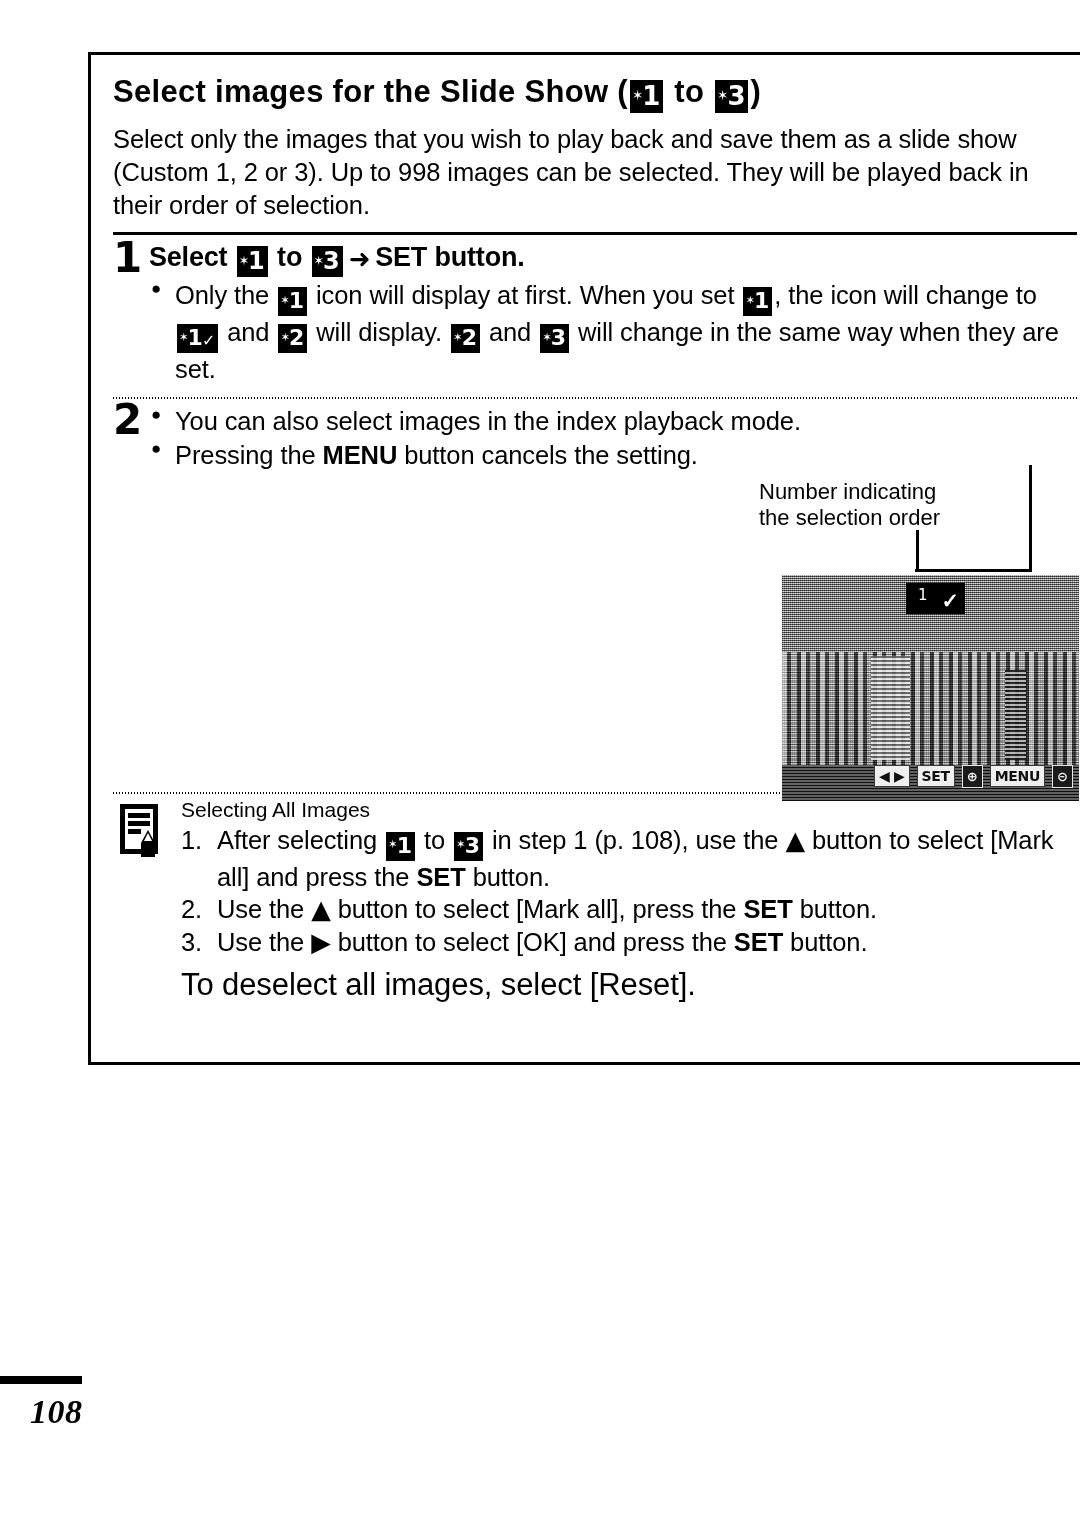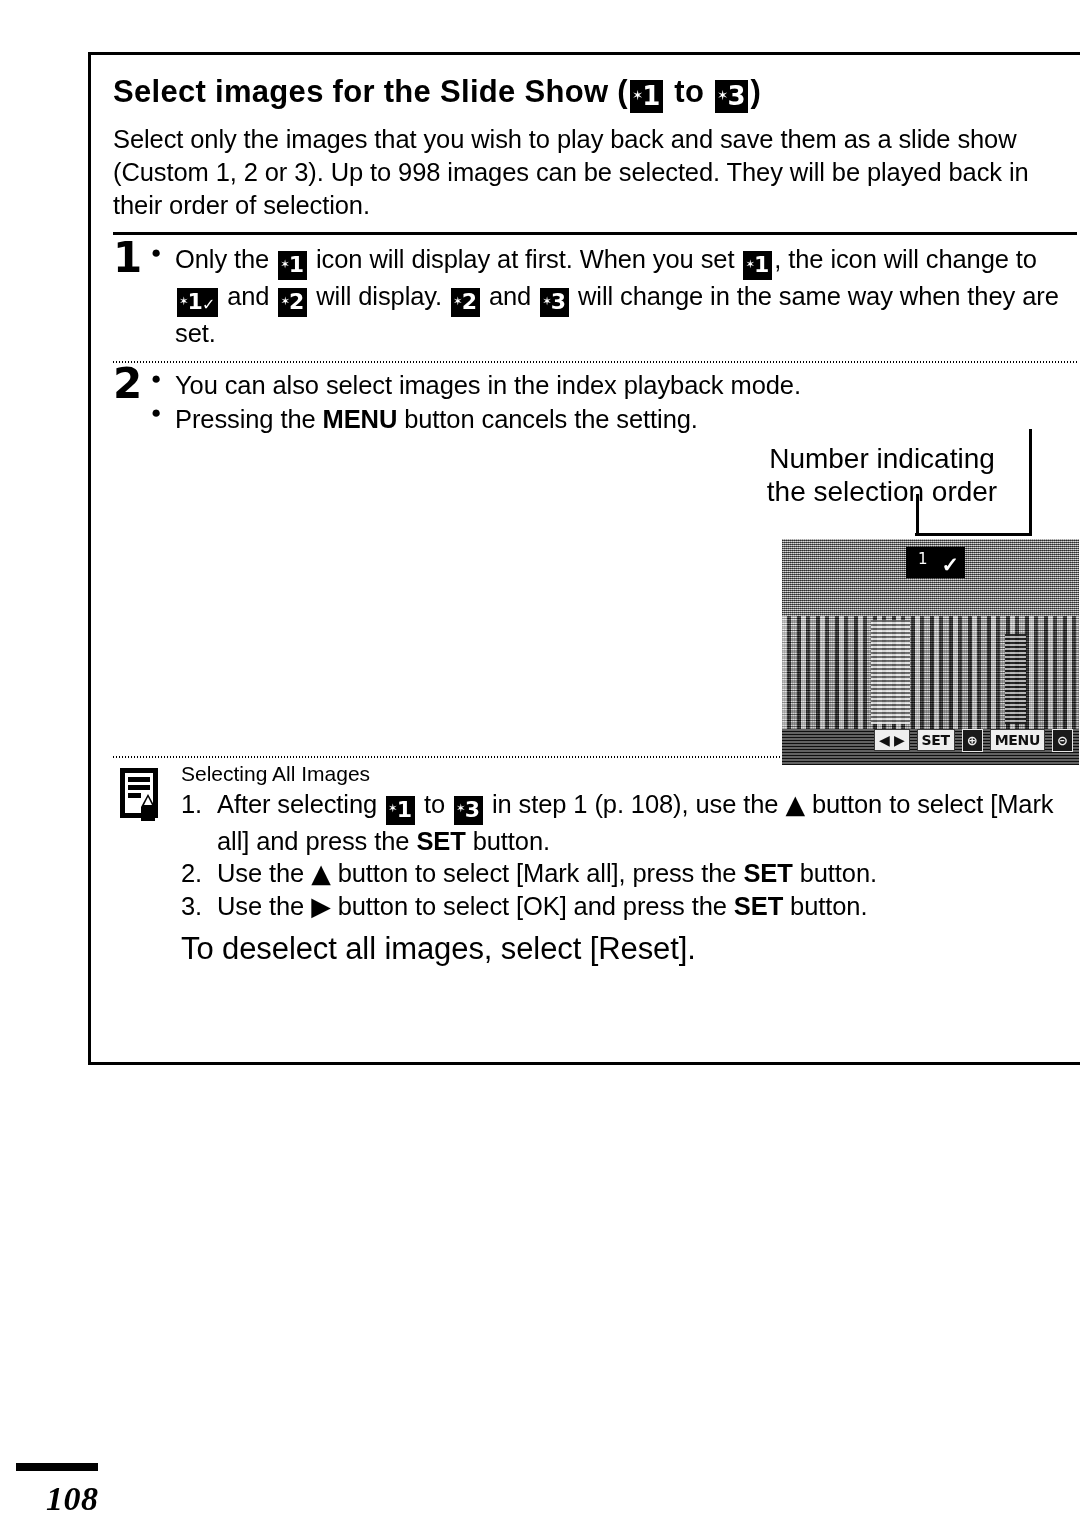--- a/index.html
+++ b/index.html
@@ -179,22 +179,22 @@
     width: 300px;
     text-align: right;
     font-size: 21px;
     line-height: 1.17;
   }
   .callout-b {
     position: absolute;
     left: 0px;
     top: 62px;
     width: 246px;
-    text-align: center;
-    font-size: 28px;
+    text-align: left;
+    font-size: 22px;
     line-height: 1.17;
   }
   .leader {
     position: absolute;
     background: #000;
   }
   .leader-a-v {           
     right: 47px;
     top: 48px;
     width: 3px;
@@ -363,23 +363,22 @@
     font-size: 31px;
     line-height: 1.28;
     letter-spacing: -0.1px;
     margin-top: 6px;
   }
 
   
   .footer {
     position: absolute;
     left: 0px;
-    top: 1463px;
+    top: 1376px;
     width: 260px;
-    padding-left: 16px;
   }
   .footer-rule {
     width: 82px;
     height: 8px;
     background: #000;
     margin-left: 0px;
   }
   .page-no {
     font-family: "Liberation Serif", serif;
     font-style: italic;
@@ -400,20 +399,23 @@
       <span>Select images for the Slide Show (</span><span class="cicon cicon-h1"><span class="star">✶</span><span class="num">1</span></span><span> to </span><span class="cicon cicon-h1"><span class="star">✶</span><span class="num">3</span></span><span>)</span>
     </h1>
 
     <p class="intro">Select only the images that you wish to play back and save them as a slide show (Custom 1, 2 or 3). Up to 998 images can be selected. They will be played back in their order of selection.</p>
 
     <hr class="rule-solid">
 
     <div class="step">
       <div class="step-num">1</div>
       <div class="step-body">
+        <div class="step-head">
+          <span>Select </span><span class="cicon cicon-head"><span class="star">✶</span><span class="num">1</span></span><span> to </span><span class="cicon cicon-head"><span class="star">✶</span><span class="num">3</span></span><span class="arrow-set">➜</span><span class="b">SET</span><span> button.</span>
+        </div>
         <ul class="bullets">
           <li>
             <span>Only the </span><span class="cicon cicon-body"><span class="star">✶</span><span class="num">1</span></span><span> icon will display at first. When you set </span><span class="cicon cicon-body"><span class="star">✶</span><span class="num">1</span></span><span>, the icon will change to </span><span class="cicon cicon-body"><span class="star">✶</span><span class="num">1</span><span class="chk">✓</span></span><span> and </span><span class="cicon cicon-body"><span class="star">✶</span><span class="num">2</span></span><span> will display. </span><span class="cicon cicon-body"><span class="star">✶</span><span class="num">2</span></span><span> and </span><span class="cicon cicon-body"><span class="star">✶</span><span class="num">3</span></span><span> will change in the same way when they are set.</span>
           </li>
         </ul>
       </div>
     </div>
 
     <div class="rule-dotted"></div>
 

